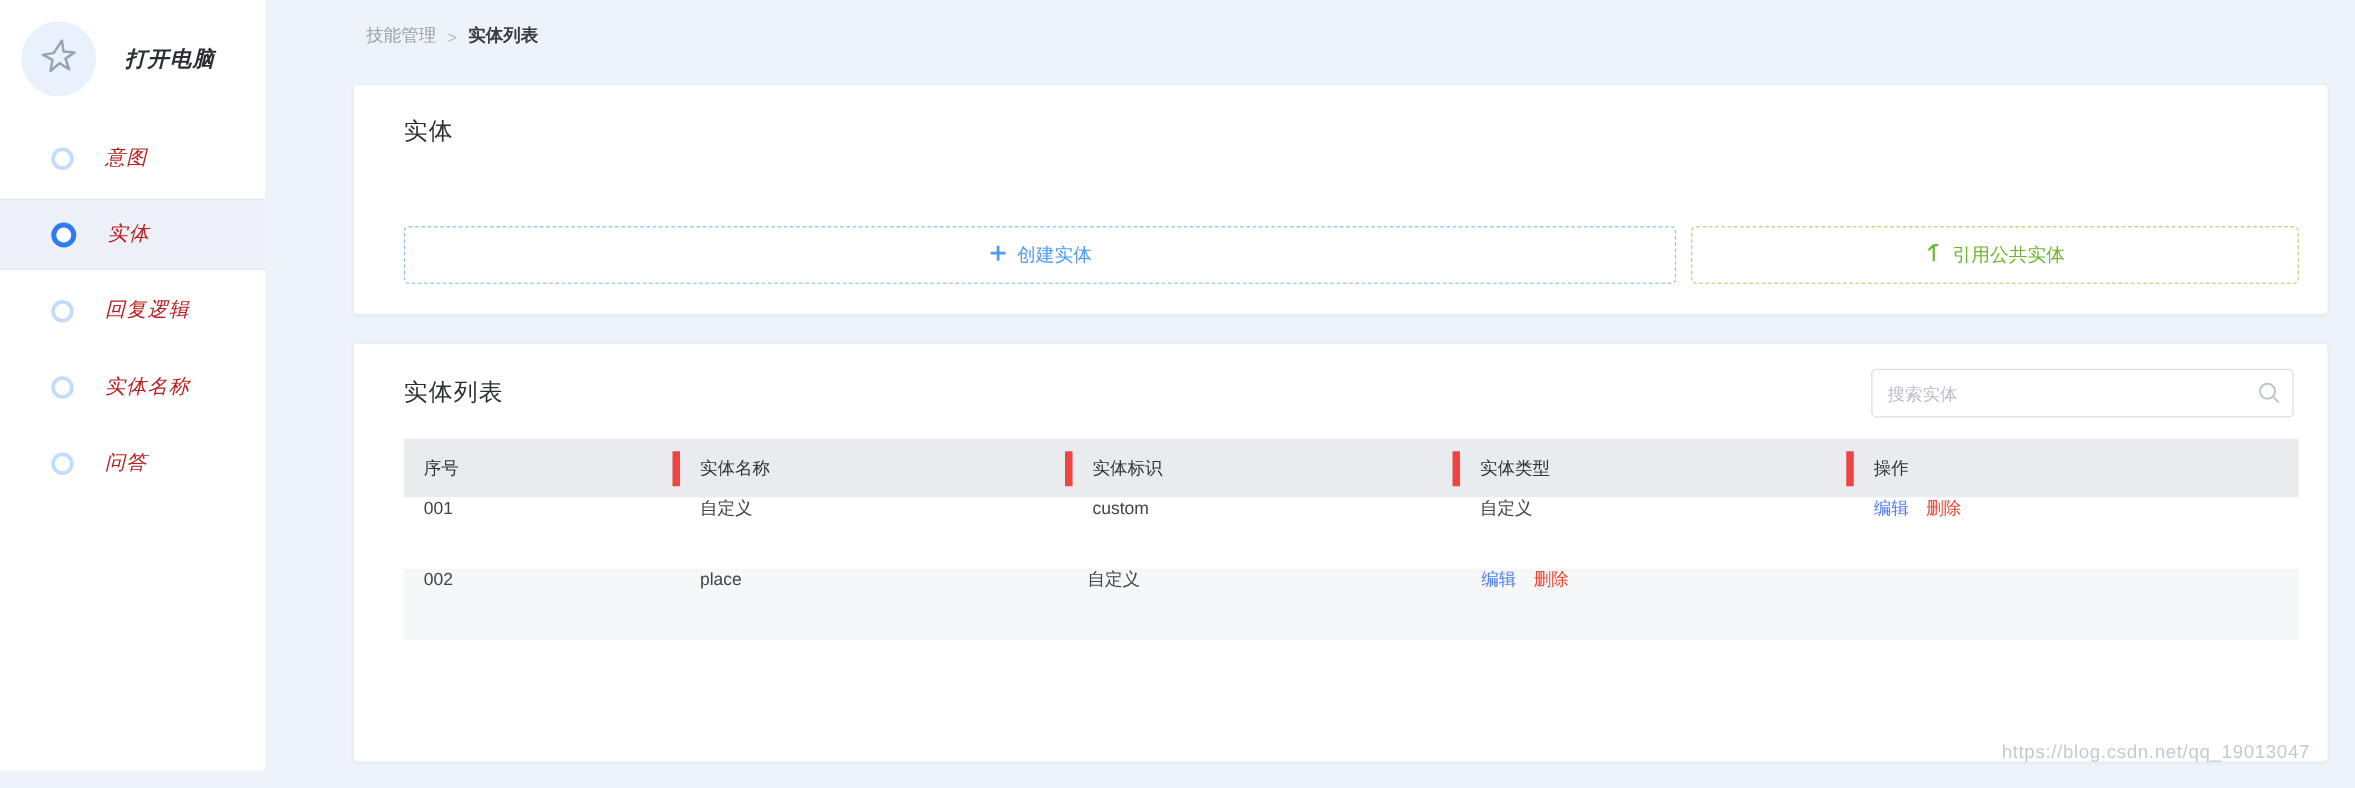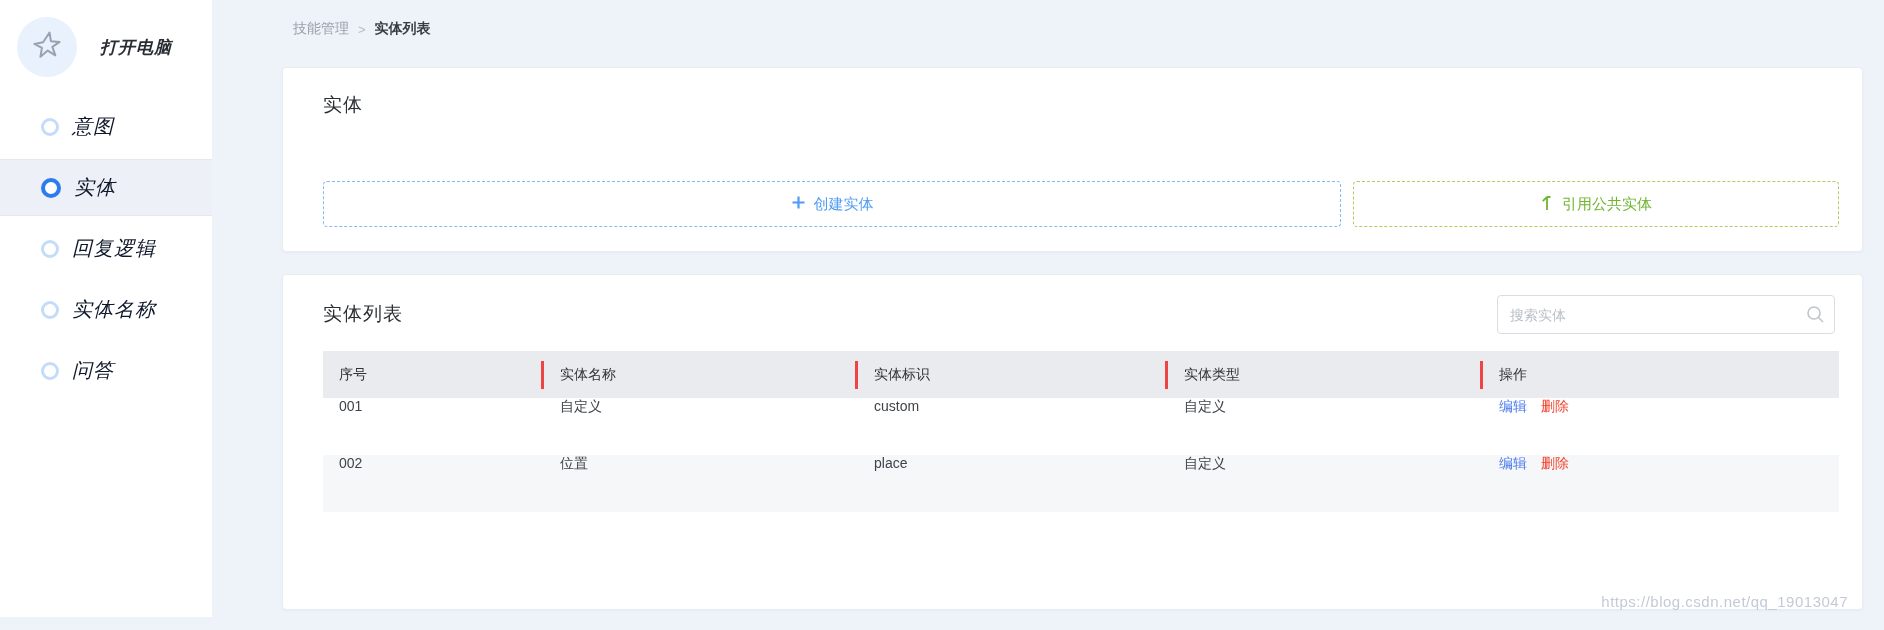--- a/index.html
+++ b/index.html
@@ -28,21 +28,21 @@
   .menu { position:absolute; top:98px; left:0; right:0; }
   .menu-item {
     height:57px; margin-bottom:4px;
     display:flex; align-items:center; cursor:pointer;
     padding-left:41px;
   }
   .menu-item .ring {
     width:18px; height:18px; border-radius:50%;
     border:3px solid #c3dcf9; background:#fff; flex:none;
   }
-  .menu-item .mlabel { margin-left:13px; font-size:20px; color:#0f172a; letter-spacing:1px; }
+  .menu-item .mlabel { margin-left:25px; font-size:16px; color:#b91c1c; letter-spacing:1px; }
   .menu-item.selected { background:#edf1f7; border-top:1px solid #e3e8ef; border-bottom:1px solid #e3e8ef; }
   .menu-item.selected .ring { width:20px; height:20px; border:4px solid #2e7bf0; }
 
   
   .content { position:absolute; left:256px; top:0; right:0; bottom:0; }
 
   .breadcrumb { position:absolute; left:37px; top:20px; font-size:14px; color:#9aa1ab; display:flex; align-items:center; gap:9px; }
   .breadcrumb .crumb-current { color:#383c42; font-weight:700; }
   .breadcrumb .sep { color:#b6bcc4; font-size:13px; }
 
@@ -77,21 +77,21 @@
   }
   .search-wrap input::placeholder { color:#b9bfc7; }
   .search-icon { position:absolute; right:10px; top:10px; }
 
   
   .table { position:absolute; left:40px; top:76px; width:1516px; }
   .thead { display:flex; height:47px; background:#e9ebef; align-items:center; }
   .th {
     font-size:14px; color:#303237; padding-left:16px;
     display:flex; align-items:center; height:28px;
-    border-right:3px solid #ef4444;
+    border-right:6px solid #ef4444;
   }
   .th:last-child { border-right:none; }
   .tr { display:flex; height:57px; align-items:flex-start; background:#fff; }
   .tr:nth-child(even) { background:#f6f7f9; }
   .td { font-size:14px; color:#3f434a; padding-left:16px; overflow:hidden; white-space:nowrap; }
 
   .col-no   { width:221px; flex:none; }
   .col-name { width:314px; flex:none; }
   .col-id   { width:310px; flex:none; }
   .col-type { width:315px; flex:none; }
@@ -207,21 +207,20 @@
     <div class="td col-id">custom</div>
     <div class="td col-type">自定义</div>
     <div class="td col-ops ops">
       <span class="link-edit">编辑</span>
       <span class="link-delete">删除</span>
     </div>
   </div>
 
   <div class="tr">
     <div class="td col-no">002</div>
-    <div class="td col-name">位置</div>
     <div class="td col-id">place</div>
     <div class="td col-type">自定义</div>
     <div class="td col-ops ops">
       <span class="link-edit">编辑</span>
       <span class="link-delete">删除</span>
     </div>
   </div>
 </div>
     </div>
   </div>

